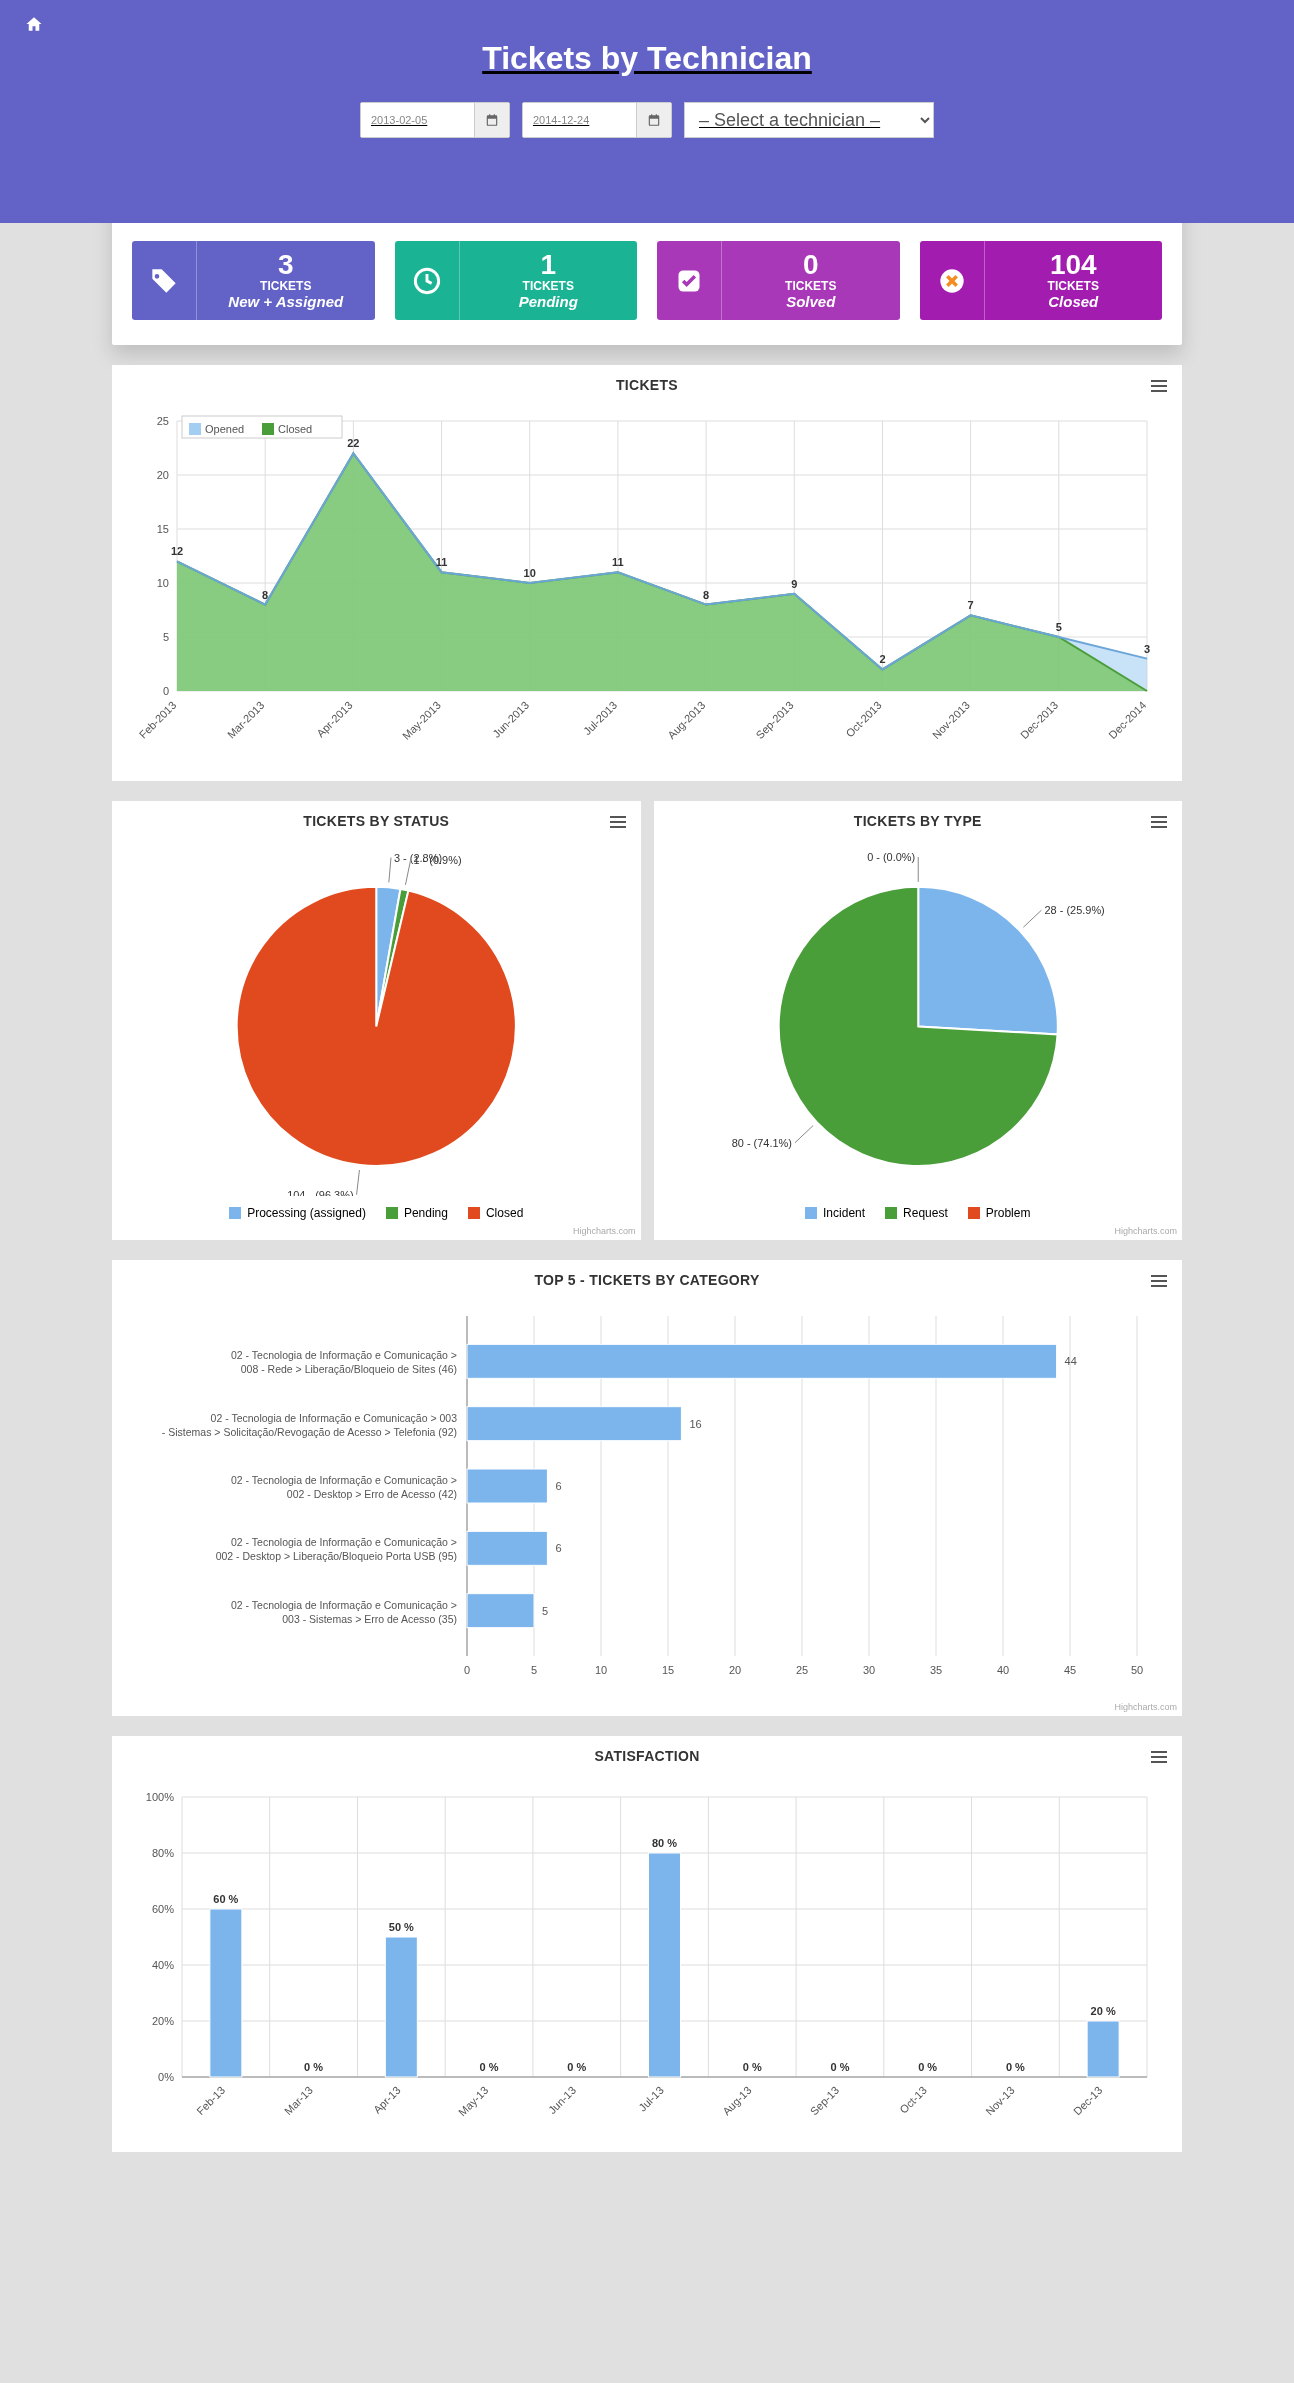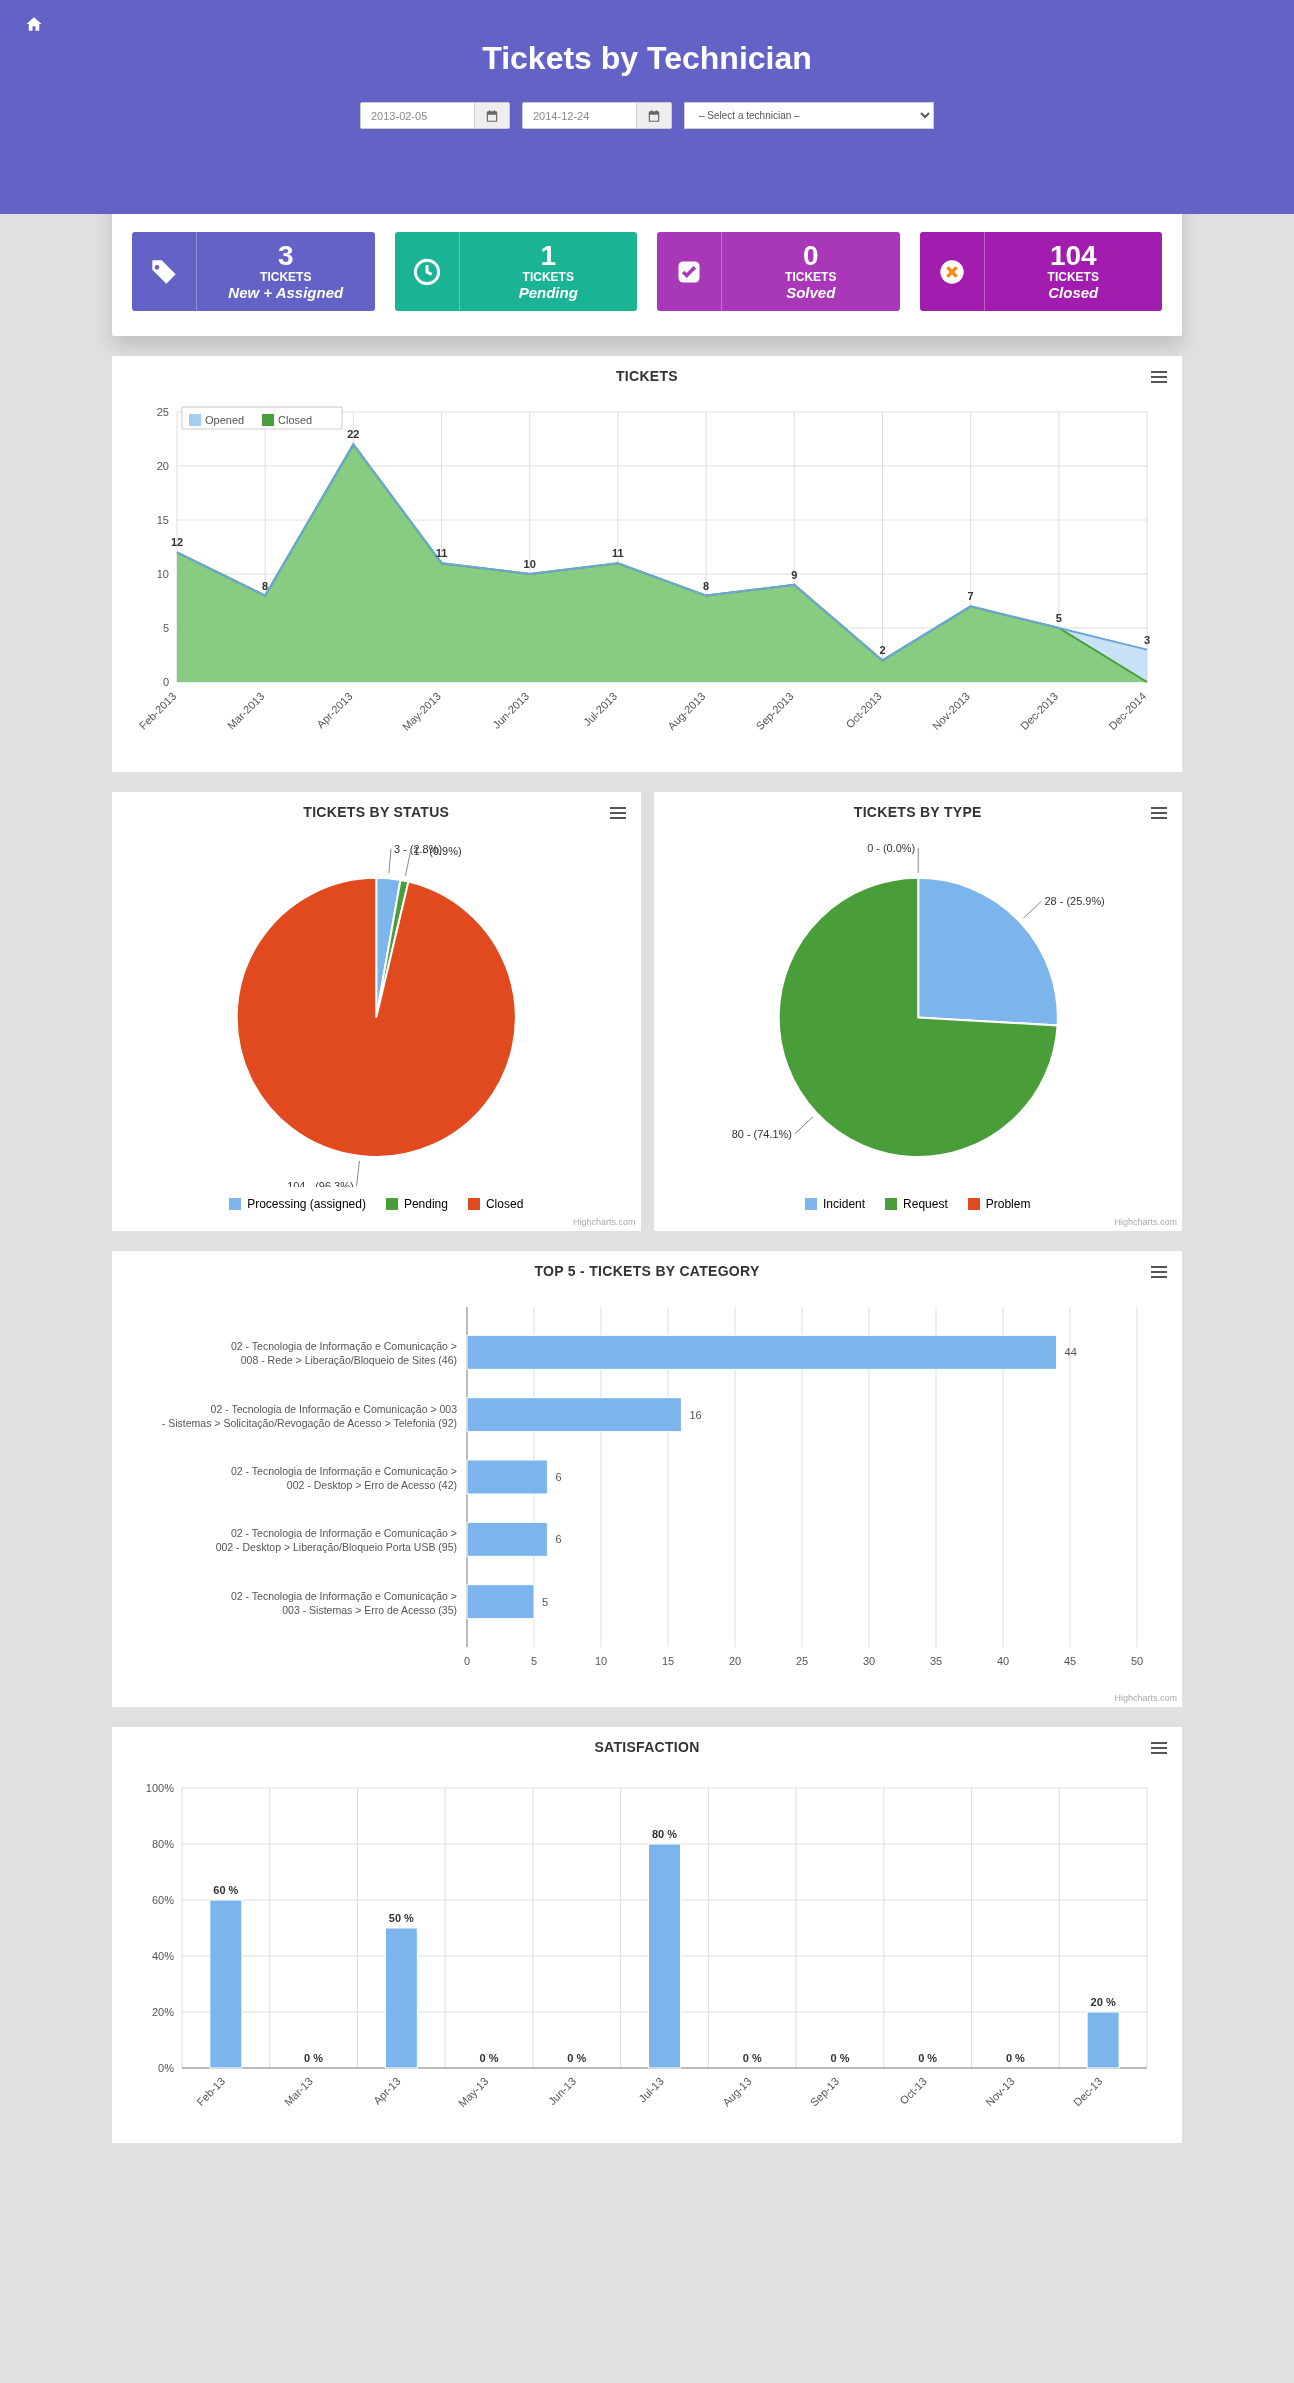--- a/index.html
+++ b/index.html
@@ -1,24 +1,24 @@
 <!DOCTYPE html>
 <html><head>
 <meta charset="utf-8">
 <style>
 * { box-sizing: border-box; margin: 0; padding: 0; }
 body { font-family: Arial, Helvetica, sans-serif; background: #e0e0e0; }
-.header { background: #6362c6; padding: 20px 0 70px; position: relative; }
+.header { background: #6362c6; padding: 20px 0 70px; position: relative; text-decoration: underline; }
 .home-icon { position: absolute; top: 15px; left: 25px; color: #fff; font-size: 18px; cursor: pointer; }
 .title { color: #fff; text-align: center; font-size: 32px; font-weight: bold; margin: 20px 0 25px; }
 .controls { display: flex; justify-content: center; gap: 12px; margin-bottom: 15px; }
 .date-input { display: flex; background: #fff; border: 1px solid #ccc; border-radius: 2px; overflow: hidden; }
 .date-input input { border: none; padding: 6px 10px; width: 113px; font-size: 11px; color: #888; }
 .date-input .cal-btn { background: #eee; border: none; border-left: 1px solid #ccc; padding: 0 10px; color: #666; cursor: pointer; }
-.select-tech { background: #fff; border: 1px solid #ccc; padding: 6px 10px; font-size: 10px; width: 250px; color: #555; }
+.select-tech { background: #fff; border: 1px solid #ccc; padding: 6px 10px; font-size: 18px; width: 250px; color: #555; }
 .btns { display: flex; justify-content: center; gap: 8px; }
 .btn { border: none; padding: 6px 12px; font-size: 12px; color: #fff; cursor: pointer; border-radius: 2px; display: flex; align-items: center; gap: 5px; }
 .btn-consult { background: #1fbad6; }
 .btn-clean { background: #3bafda; }
 .container { max-width: 1100px; margin: -50px auto 0; padding: 0 15px 30px; }
 .summary-card { background: #fff; border-radius: 2px; padding: 25px 20px; box-shadow: 0 10px 20px rgba(0,0,0,0.15); }
 .summary-title { text-align: center; font-size: 20px; font-weight: bold; color: #333; margin-bottom: 20px; }
 .stat-row { display: flex; gap: 20px; }
 .stat { flex: 1; display: flex; border-radius: 3px; overflow: hidden; color: #fff; }
 .stat-icon { width: 65px; display: flex; align-items: center; justify-content: center; font-size: 28px; border-right: 1px solid rgba(255,255,255,0.3); }

